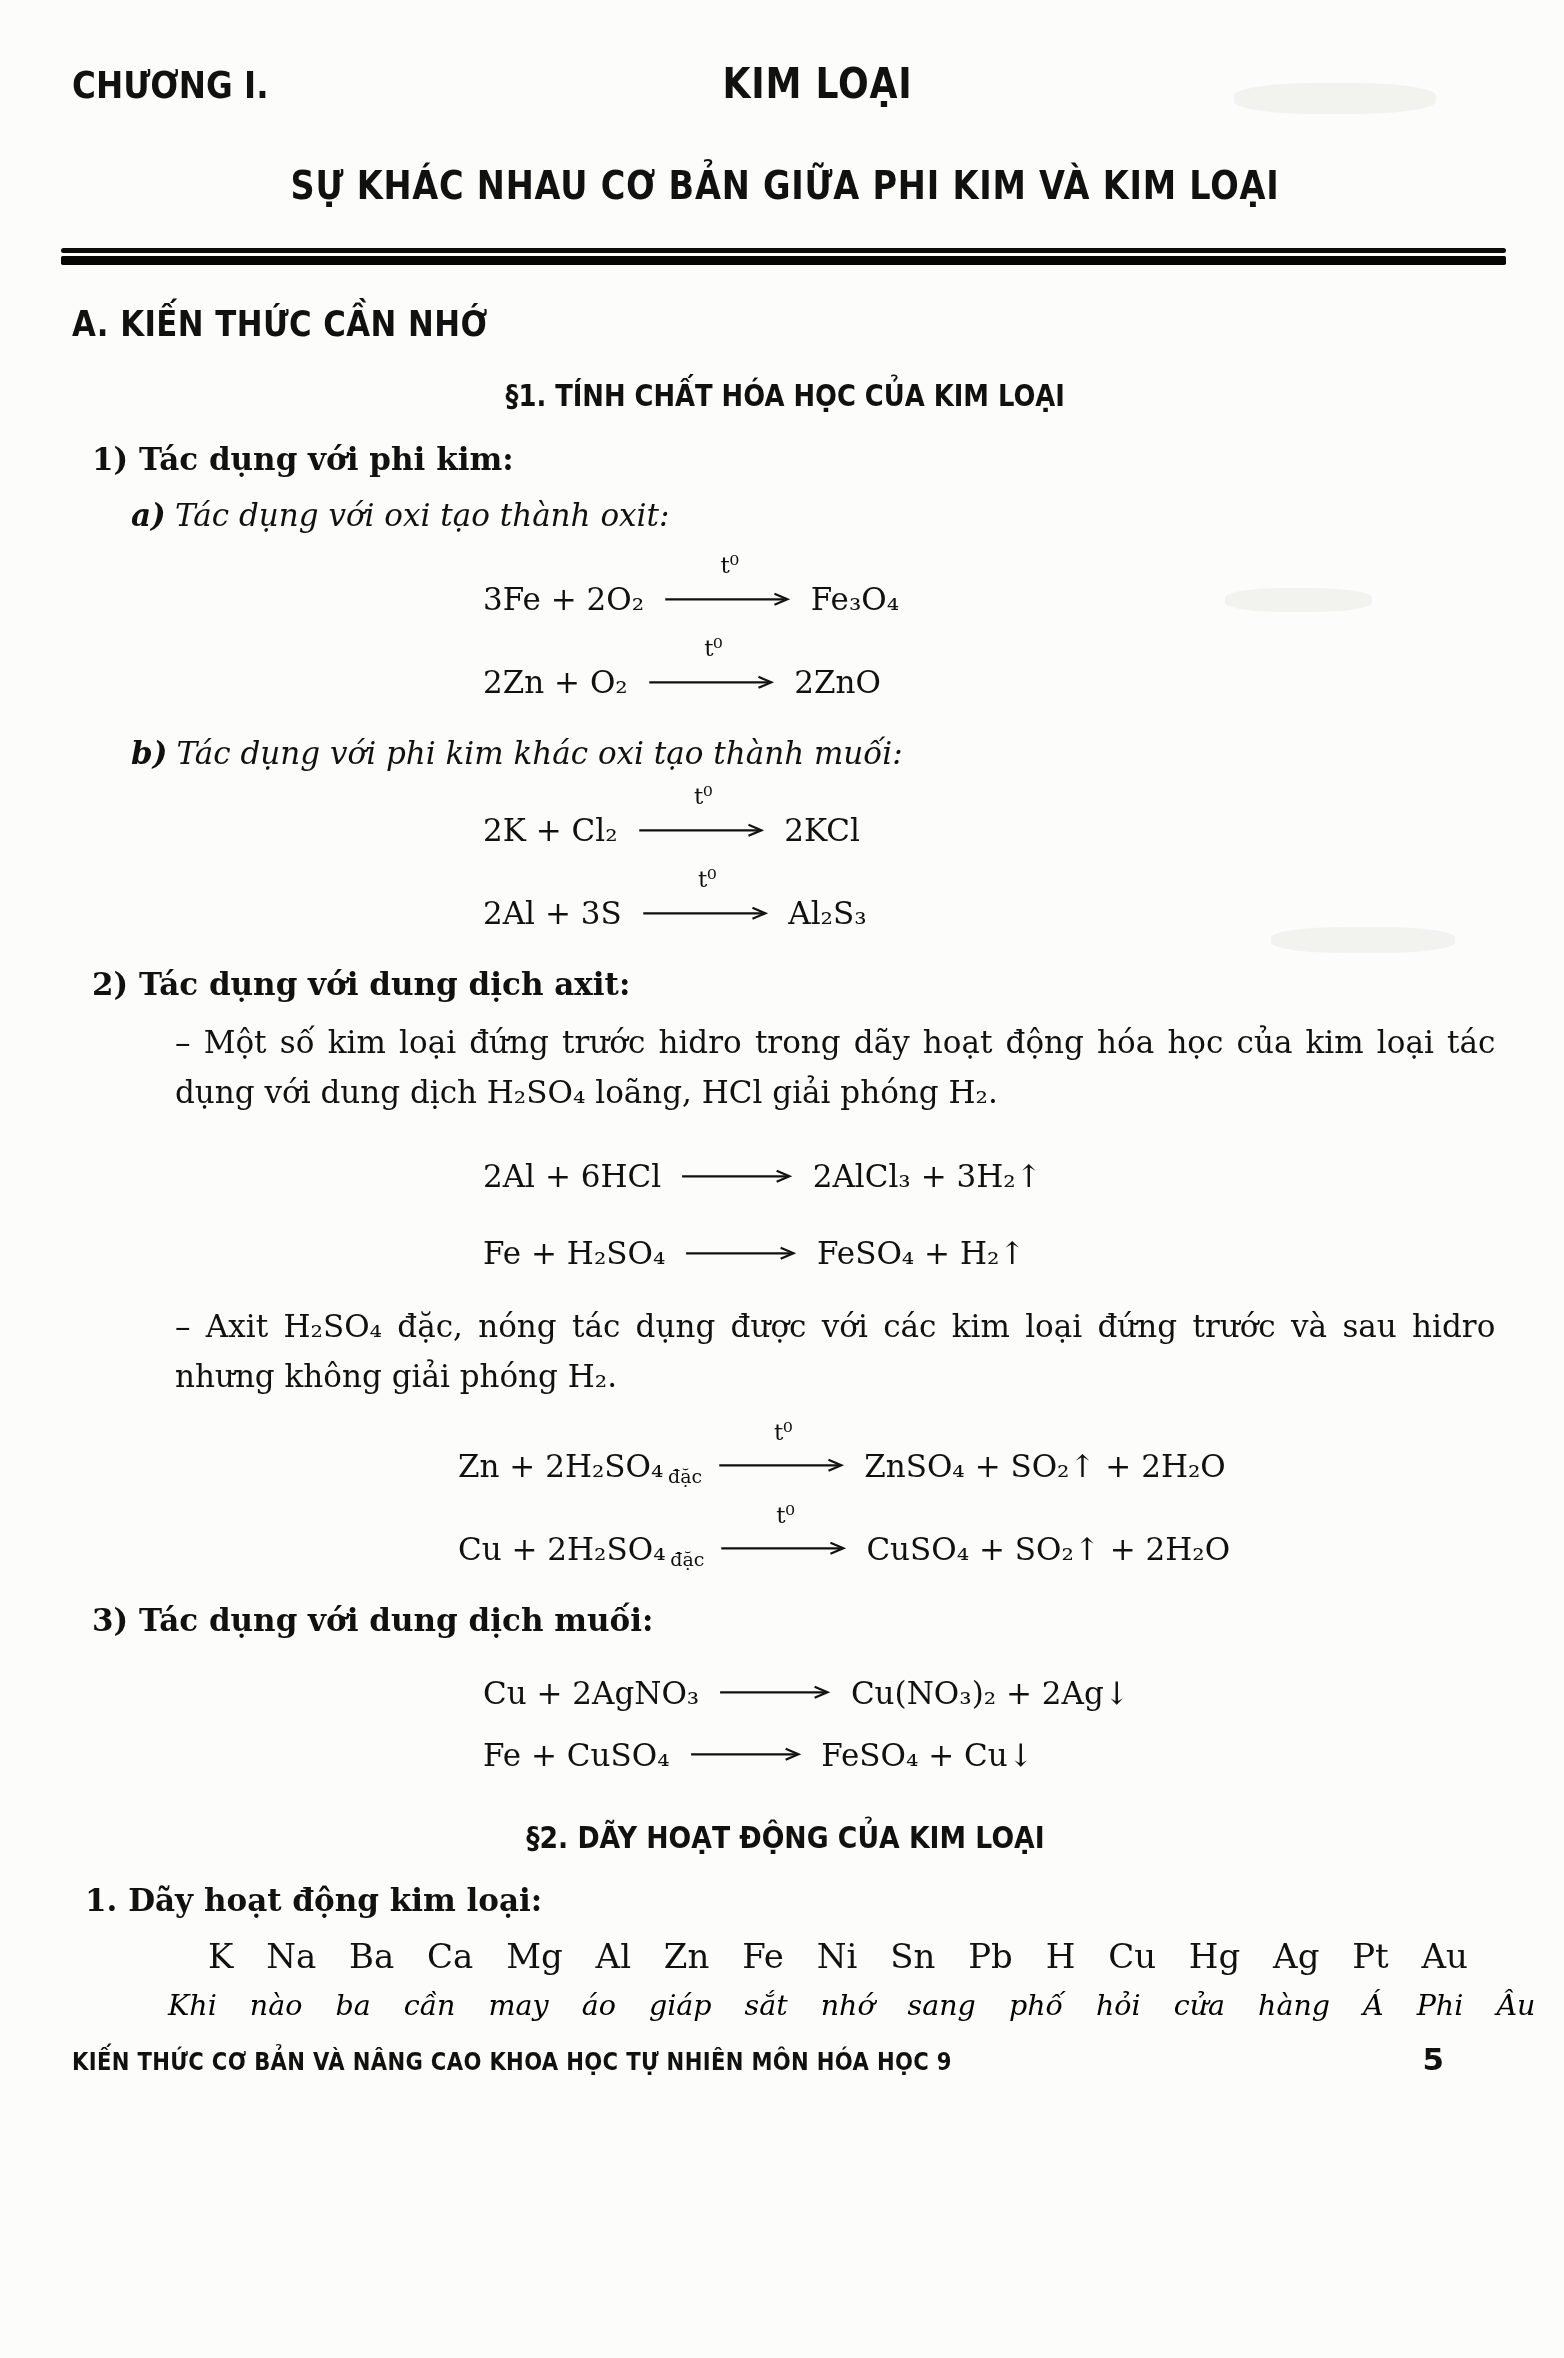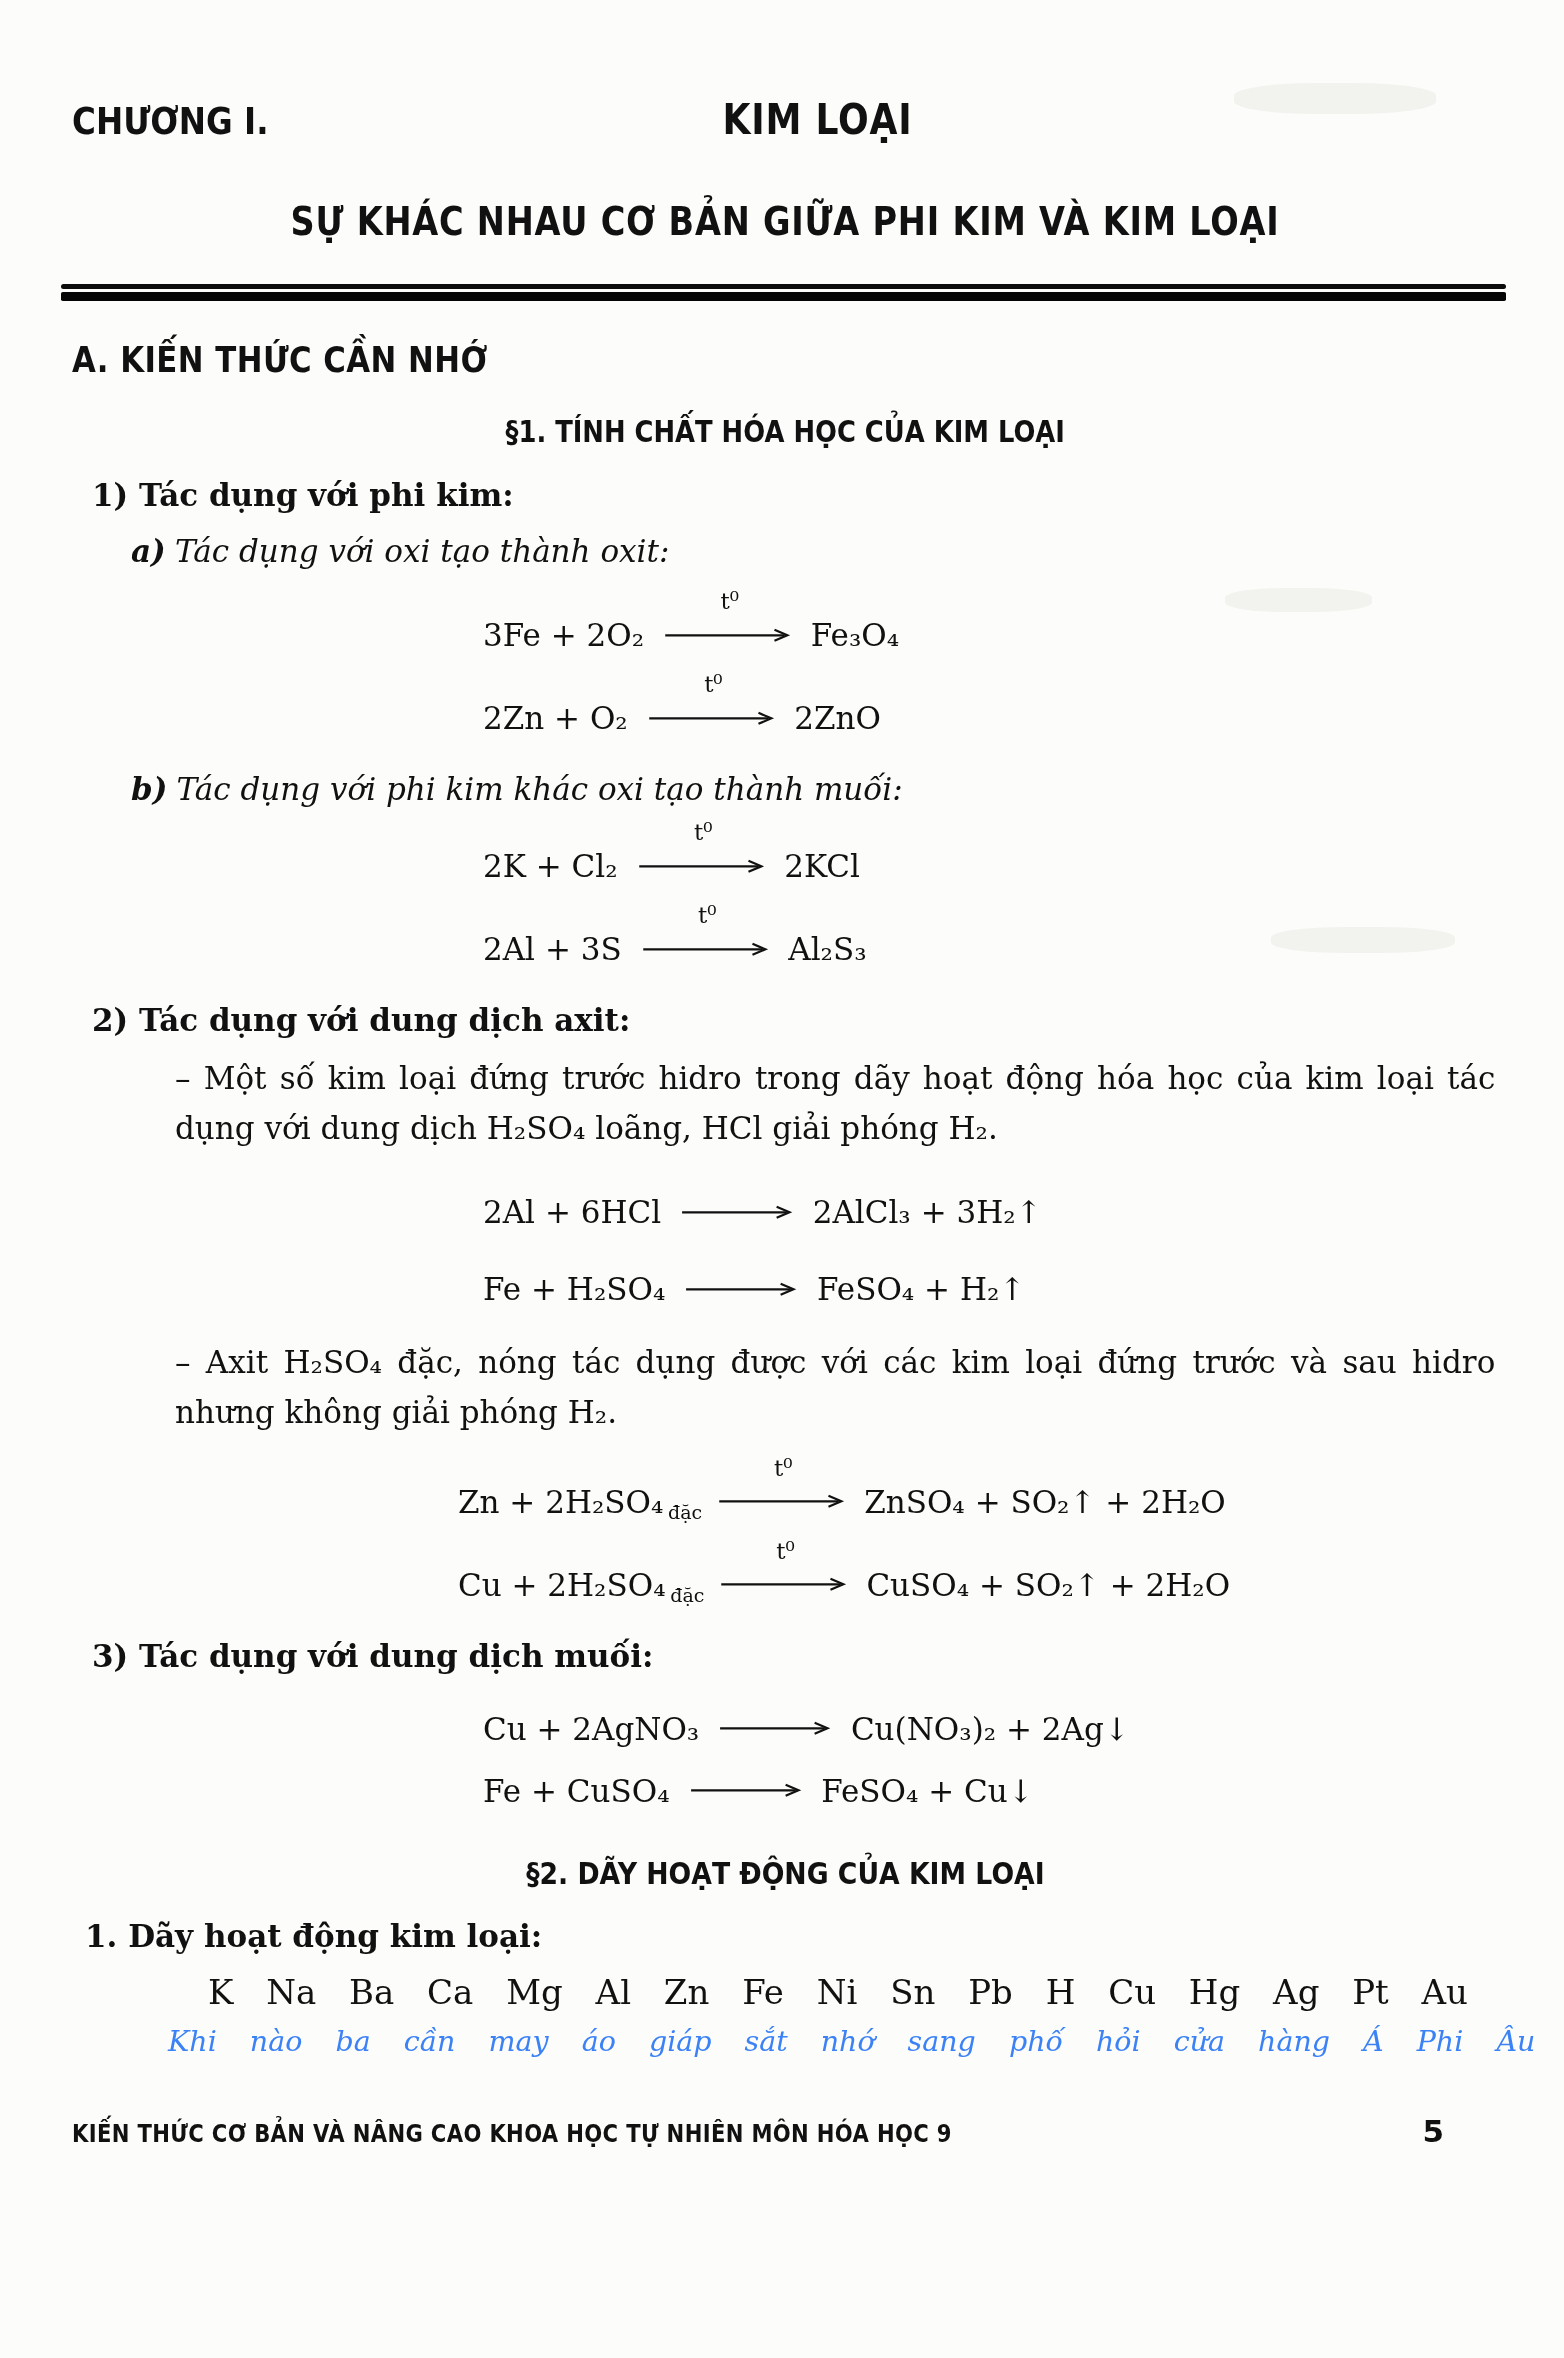--- a/index.html
+++ b/index.html
@@ -7,21 +7,21 @@
     position:relative;
     width:1565px; height:2358px;
     margin:0 auto;
     background:#fcfcfa;
     box-sizing:border-box;
     padding:59px 66px 0 72px;
     color:#111;
     overflow:hidden;
   }
   
-  .sans  { font-family:"DejaVu Sans", sans-serif; font-weight:bold;margin-top:36px; }
+  .sans  { font-family:"DejaVu Sans", sans-serif; font-weight:bold; }
   .serif { font-family:"DejaVu Serif", serif; }
   .cond  { display:inline-block; transform:scaleX(.86); transform-origin:center; white-space:nowrap; }
   .cond-l{ display:inline-block; transform:scaleX(.88); transform-origin:left center; white-space:nowrap; }
 
   
   .header-row { display:flex; align-items:baseline; }
   .chapter-label { width:303px; font-size:37px; }
   .chapter-title { flex:1; text-align:center; padding-right:239px; font-size:42px; letter-spacing:0.9px; }
   .subtitle { margin-top:55px; text-align:center; font-size:39px; letter-spacing:0.9px; }
   .double-rule { margin-top:40px; margin-left:-11px; margin-right:-7.3px; }
@@ -42,21 +42,21 @@
         font-size:31px; white-space:nowrap; }
   .eq-note { font-size:19px; transform:translateY(10px); margin-left:4.6px; }
   .eq-arrow { position:relative; display:inline-flex; align-items:center; margin:0 16.5px; }
   .eq-arrow-label { position:absolute; left:50%; bottom:28px; transform:translateX(-50%);
                     font-size:23px; font-family:"DejaVu Serif", serif; }
   .arrow-svg { display:block; }
 
   
   .series { margin-top:18.4px; padding-left:136px; font-size:34px; word-spacing:22px; white-space:nowrap; }
   .mnemonic { margin-top:13px; padding-left:96px; font-size:28.5px; font-style:italic;
-              word-spacing:24px; color:#3b82f6; white-space:nowrap; }
+              word-spacing:24px; color:#000000; white-space:nowrap; }
 
   
   .footer-row { margin-top:18.4px; display:flex; justify-content:space-between; align-items:baseline;
                 padding-right:13px;gap:38px; }
   .footer-text { font-size:24px; letter-spacing:0.4px; }
   .page-number { font-size:31px; padding-right:42px; }
 
   
   .smudge { position:absolute; background:rgba(120,110,95,.07); border-radius:40%; pointer-events:none; }
   .smudge.s1 { right:129px; top:83px;  width:202px; height:31px; }

